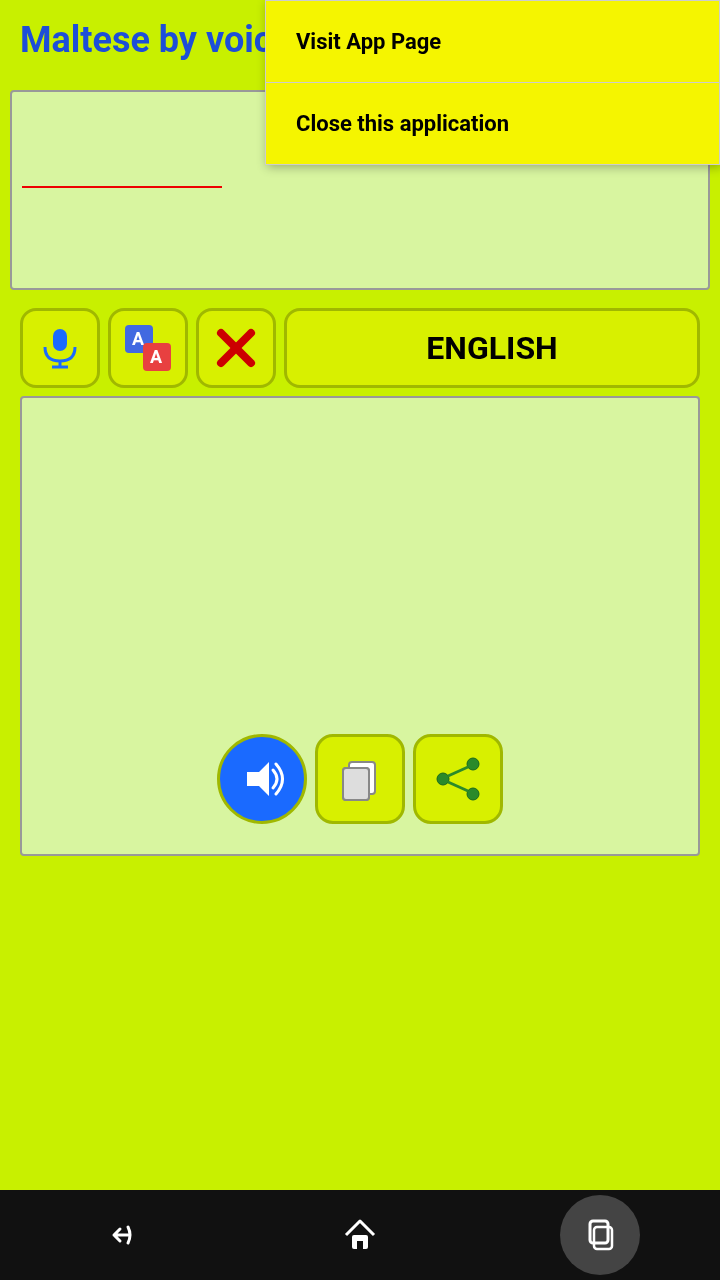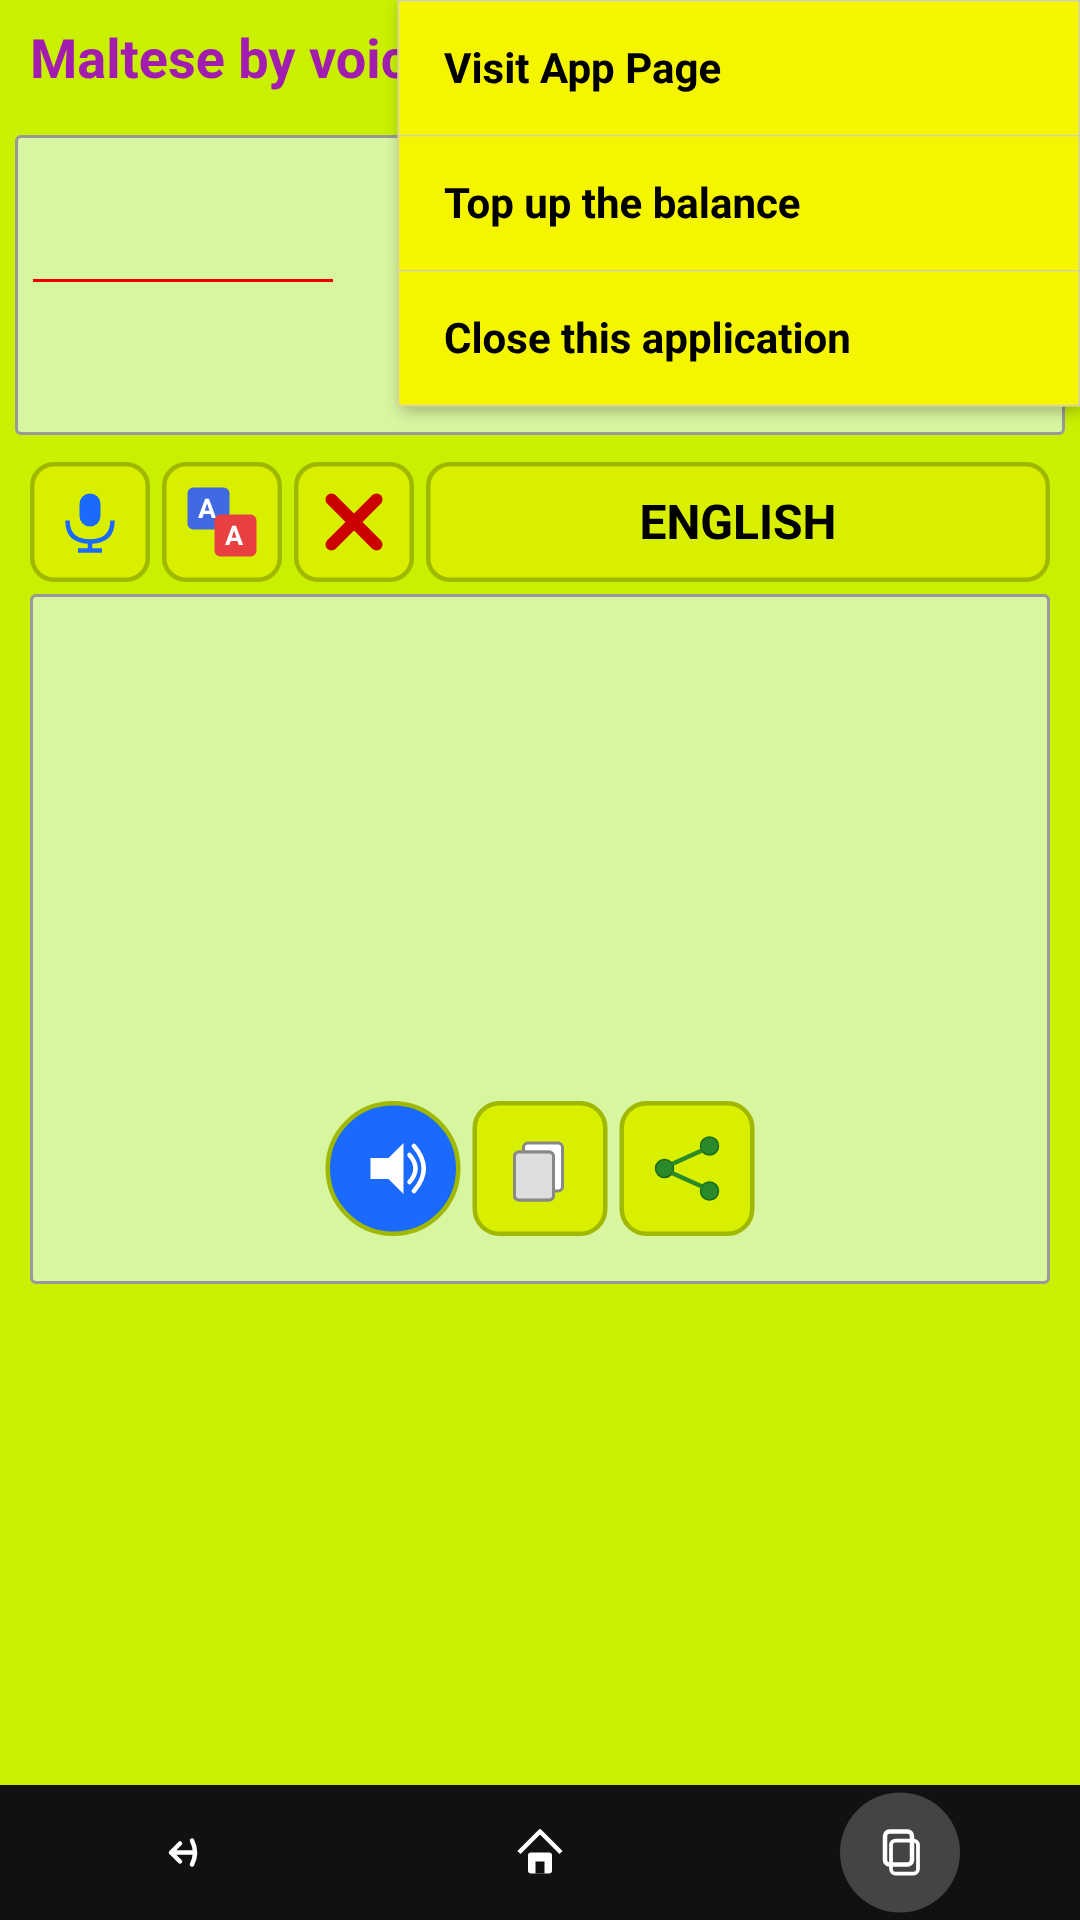--- a/index.html
+++ b/index.html
@@ -19,21 +19,21 @@
       height: 80px;
       display: flex;
       align-items: center;
       padding: 0 20px;
       position: relative;
       z-index: 1;
     }
     .app-title {
       font-size: 36px;
       font-weight: bold;
-      color: #a21caf;
+      color: #1d4ed8;
     }
 
     
     .main-content {
       position: relative;
       background: #c8f000;
       padding: 10px;
     }
 
     
@@ -171,21 +171,21 @@
       right: 0;
       width: 455px;
       background: #f5f500;
       border: 1px solid #ccc;
       box-shadow: 2px 2px 10px rgba(0,0,0,0.3);
       pointer-events: all;
       z-index: 20;
     }
     .dropdown-item {
       padding: 28px 30px;
-      font-size: 28px;
+      font-size: 22px;
       font-weight: bold;
       color: #000;
       border-bottom: 1px solid #ccc;
       cursor: pointer;
       background: #f5f500;
     }
     .dropdown-item:first-child {
       border-bottom: 1px solid #ccc;
     }
     .dropdown-item:last-child {
@@ -279,21 +279,20 @@
           <line x1="15" y1="28" x2="35" y2="37" stroke="#2a8a2a" stroke-width="3"></line>
         </svg>
       </div>
     </div>
   </div>
 </div>
 
 <div class="dropdown-overlay">
   <div class="dropdown-menu">
     <div class="dropdown-item">Visit App Page</div>
-    <div class="dropdown-item">Top up the balance</div>
     <div class="dropdown-item">Close this application</div>
   </div>
 </div>
 
 <div class="nav-bar">
   <div class="nav-btn">
     <svg width="40" height="40" viewBox="0 0 40 40">
       <path d="M28 20 L14 20 M14 20 L20 14 M14 20 L20 26" stroke="white" stroke-width="3" stroke-linecap="round" stroke-linejoin="round" fill="none"></path>
       <path d="M28 12 Q32 20 28 28" stroke="white" stroke-width="3" fill="none" stroke-linecap="round"></path>
     </svg>

